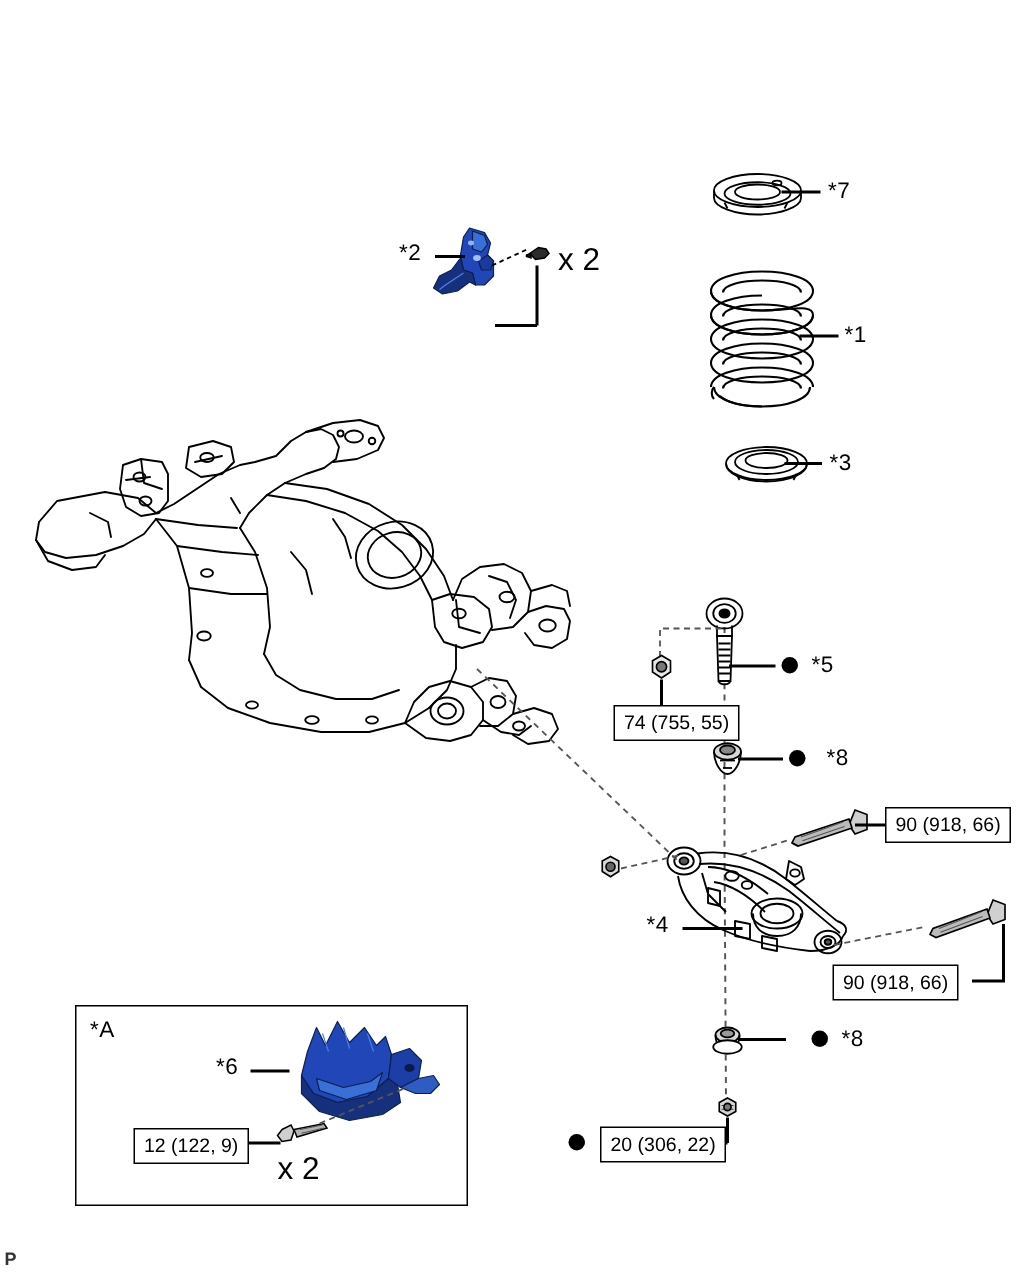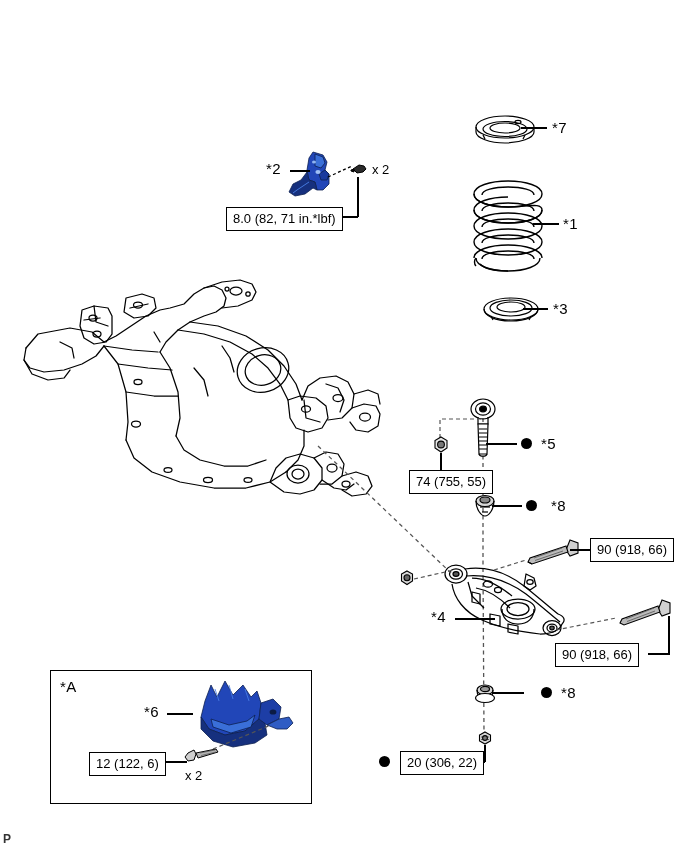--- a/index.html
+++ b/index.html
@@ -55,21 +55,21 @@
   
   .bullet {
     width: 11px;
     height: 11px;
     border-radius: 50%;
     background: #000;
   }
 
   
   .qty {
-    font-size: 13px;
+    font-size: 21px;
     white-space: nowrap;
   }
 
   
   .inset-box {
     border: 1.8px solid #000;
     background: #fff;
     box-sizing: border-box;
   }
 
@@ -193,21 +193,20 @@
   <div class="abs" style="left:328px; top:163px; width:26px; height:16px;">
     <svg width="26" height="16" viewBox="0 0 26 16">
       <line x1="0" y1="14" x2="24" y2="3" stroke="#000" stroke-width="1.2" stroke-dasharray="3,2.5"></line>
     </svg>
   </div>
 
   <div class="abs qty" style="left:372px; top:162px;">x 2</div>
 
   <div class="abs lead-v" style="left:357px; top:177px; height:40px;"></div>
   <div class="abs lead-h" style="left:330px; top:216px; width:28px;"></div>
-  <div class="abs torque-box" style="left:226px; top:207px;">8.0 (82, 71 in.*lbf)</div>
 
   <div class="abs" style="left:472px; top:113px; width:66px; height:34px;">
     <svg width="66" height="34" viewBox="0 0 66 34">
       <g fill="none" stroke="#000" stroke-width="1.2">
         <ellipse cx="33" cy="14" rx="29" ry="11"></ellipse>
         <ellipse cx="33" cy="16" rx="22" ry="7.5"></ellipse>
         <ellipse cx="33" cy="15" rx="15" ry="5"></ellipse>
         <path d="M4,14 L4,19 C4,25 18,30 33,30 C48,30 62,25 62,19 L62,14"></path>
         <path d="M11,22 L13,26"></path>
         <path d="M53,22 L51,26"></path>
@@ -487,18 +486,18 @@
         <path d="M18,5 L33,2 M19,7.5 L34,4" stroke="#555" stroke-width="0.7"></path>
       </g>
     </svg>
   </div>
   <div class="abs" style="left:213px; top:722px; width:62px; height:30px;">
     <svg width="62" height="30" viewBox="0 0 62 30">
       <line x1="0" y1="27" x2="58" y2="3" stroke="#555" stroke-width="1.2" stroke-dasharray="4,3"></line>
     </svg>
   </div>
   <div class="abs lead-h" style="left:163px; top:761px; width:24px;"></div>
-  <div class="abs torque-box" style="left:89px; top:752px;">12 (122, 6)</div>
+  <div class="abs torque-box" style="left:89px; top:752px;">12 (122, 9)</div>
   <div class="abs qty" style="left:185px; top:768px;">x 2</div>
 
   <div class="abs footer-mark" style="left:3px; top:832px;">P</div>
 
 </div>
 
 </body></html>

